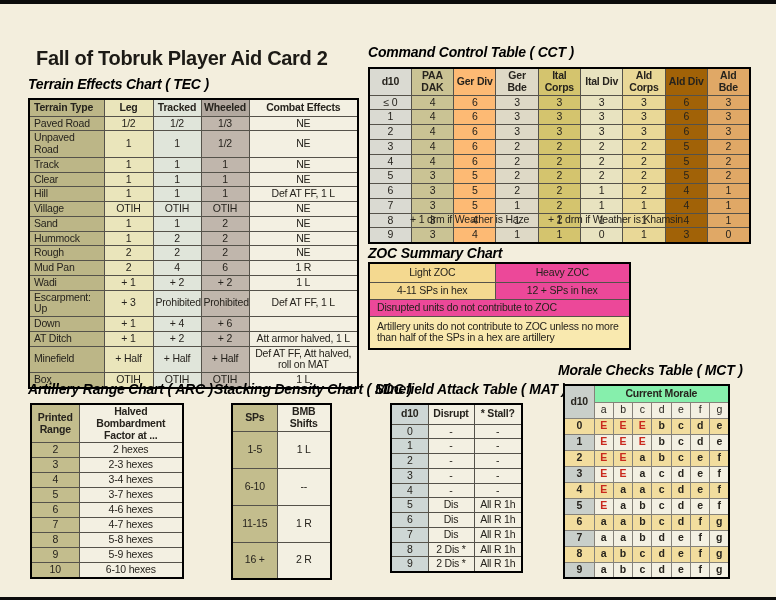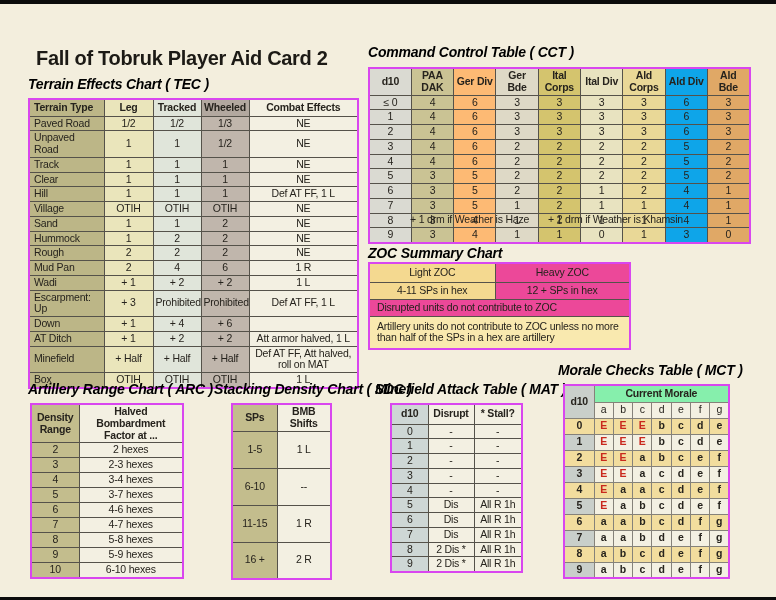--- a/index.html
+++ b/index.html
@@ -34,21 +34,21 @@
     border-collapse:collapse;table-layout:fixed;
     position:absolute;
     font-size:10.5px;line-height:1.12;
   }
   th,td{
     border:1px solid #55524a;
     text-align:center;vertical-align:middle;
     padding:1px 2px;overflow:hidden;
   }
   th{font-weight:bold;}
-  table{border:2px solid #d946ef;}
+  table{border:2px solid #000000;}
 
   
   #tec-table{left:28px;top:98px;width:329px;}
   #tec-table col:nth-child(1){width:75px;}
   #tec-table col:nth-child(2){width:49px;}
   #tec-table col:nth-child(3){width:48px;}
   #tec-table col:nth-child(4){width:48px;}
   #tec-table col:nth-child(5){width:109px;}
   #tec-table thead tr{height:17px;}
   #tec-table tbody tr{height:14px;}
@@ -64,21 +64,21 @@
   #cct-table col{width:42.3px;}
   #cct-table thead tr{height:15px;}
   #cct-table tbody tr{height:13px;}
   #cct-table th:nth-child(1),#cct-table td:nth-child(1){background:#dadad2;}
   #cct-table th:nth-child(2),#cct-table td:nth-child(2){background:#cac394;}
   #cct-table th:nth-child(3),#cct-table td:nth-child(3){background:#fdba74;}
   #cct-table th:nth-child(4),#cct-table td:nth-child(4){background:#ded9c6;}
   #cct-table th:nth-child(5),#cct-table td:nth-child(5){background:#d4c46e;}
   #cct-table th:nth-child(6),#cct-table td:nth-child(6){background:#e8e3c0;}
   #cct-table th:nth-child(7),#cct-table td:nth-child(7){background:#e9d897;}
-  #cct-table th:nth-child(8),#cct-table td:nth-child(8){background:#0ea5e9;text-align:center;}
+  #cct-table th:nth-child(8),#cct-table td:nth-child(8){background:#a16207;text-align:center;}
   #cct-table th:nth-child(9),#cct-table td:nth-child(9){background:#e0a866;}
   .cct-note{position:absolute;top:213px;font-size:10.5px;white-space:nowrap;}
   #cct-note1{left:410px;}
   #cct-note2{left:548px;}
 
   
   #zoc-table{left:368px;top:262px;width:261px;}
   #zoc-table col:nth-child(1){width:126px;}
   #zoc-table col:nth-child(2){width:135px;}
   #zoc-table td{background:#ec4899;}
@@ -444,21 +444,21 @@
 </table>
 
 <div class="sec-title" id="arc-title">Artillery Range Chart ( ARC )</div>
 <table id="arc-table">
   <colgroup>
       <col>
       <col>
     </colgroup>
   <thead>
       <tr>
-        <th>Density Range</th>
+        <th>Printed Range</th>
         <th>Halved Bombardment Factor at ...</th>
       </tr>
     </thead>
   <tbody>
       <tr>
         <td>2</td>
         <td>2 hexes</td>
       </tr>
       <tr>
         <td>3</td>

